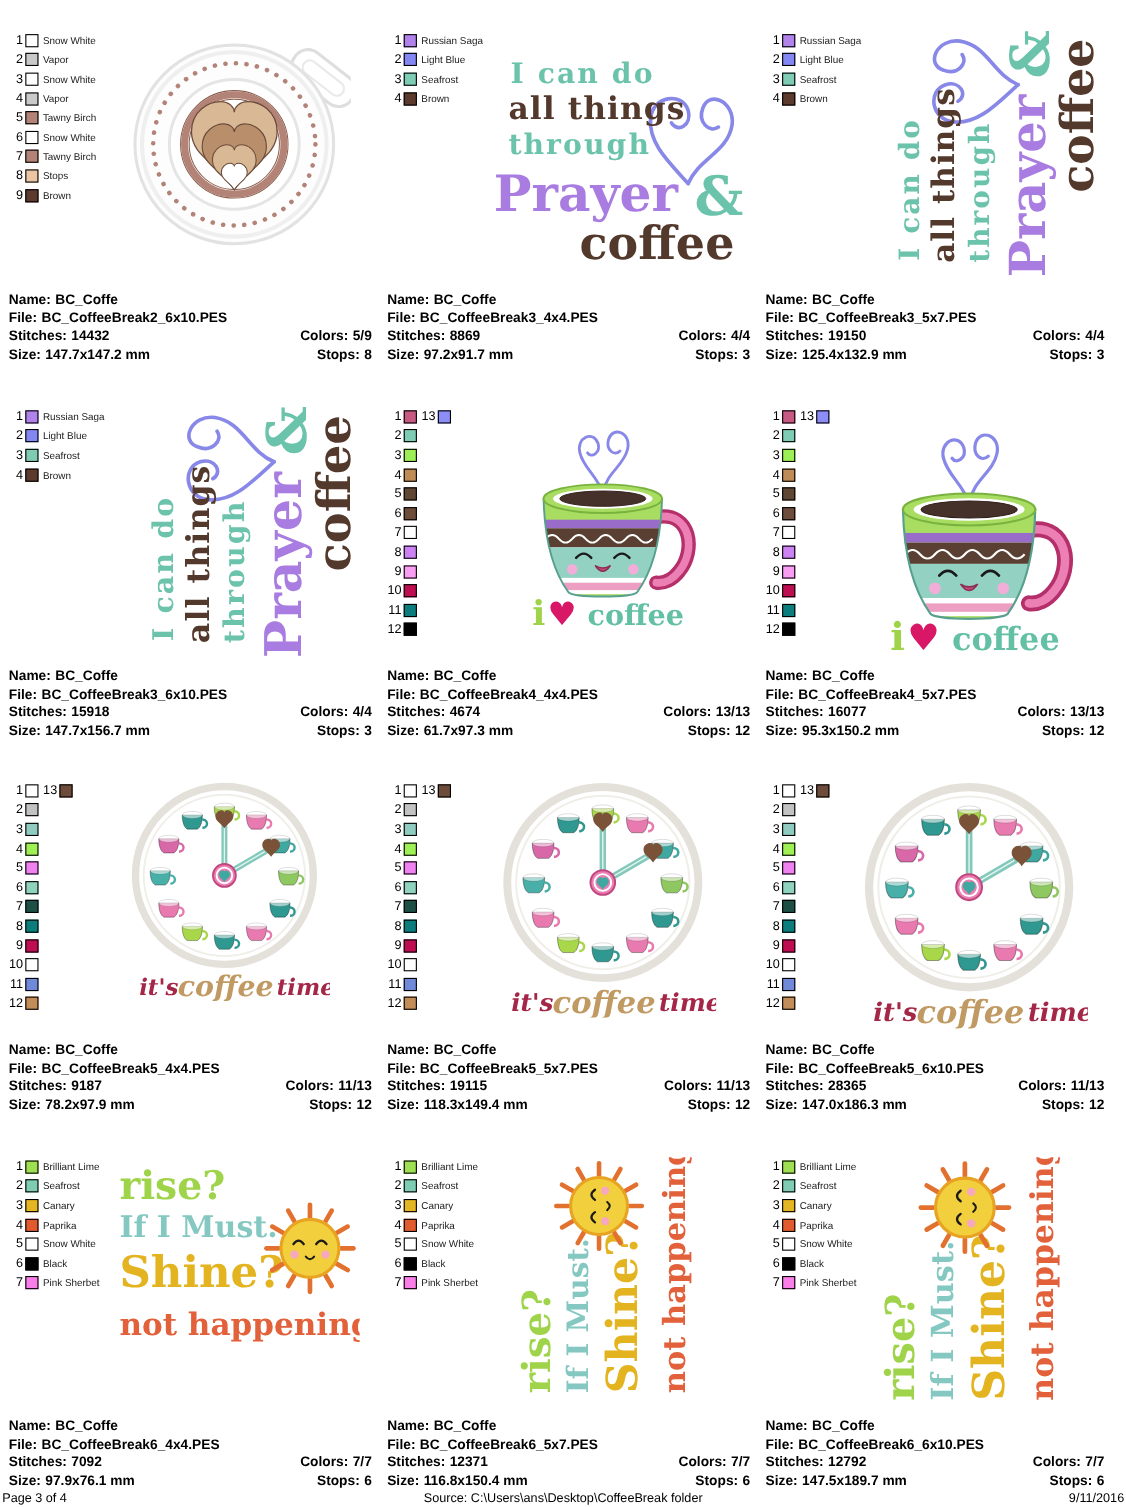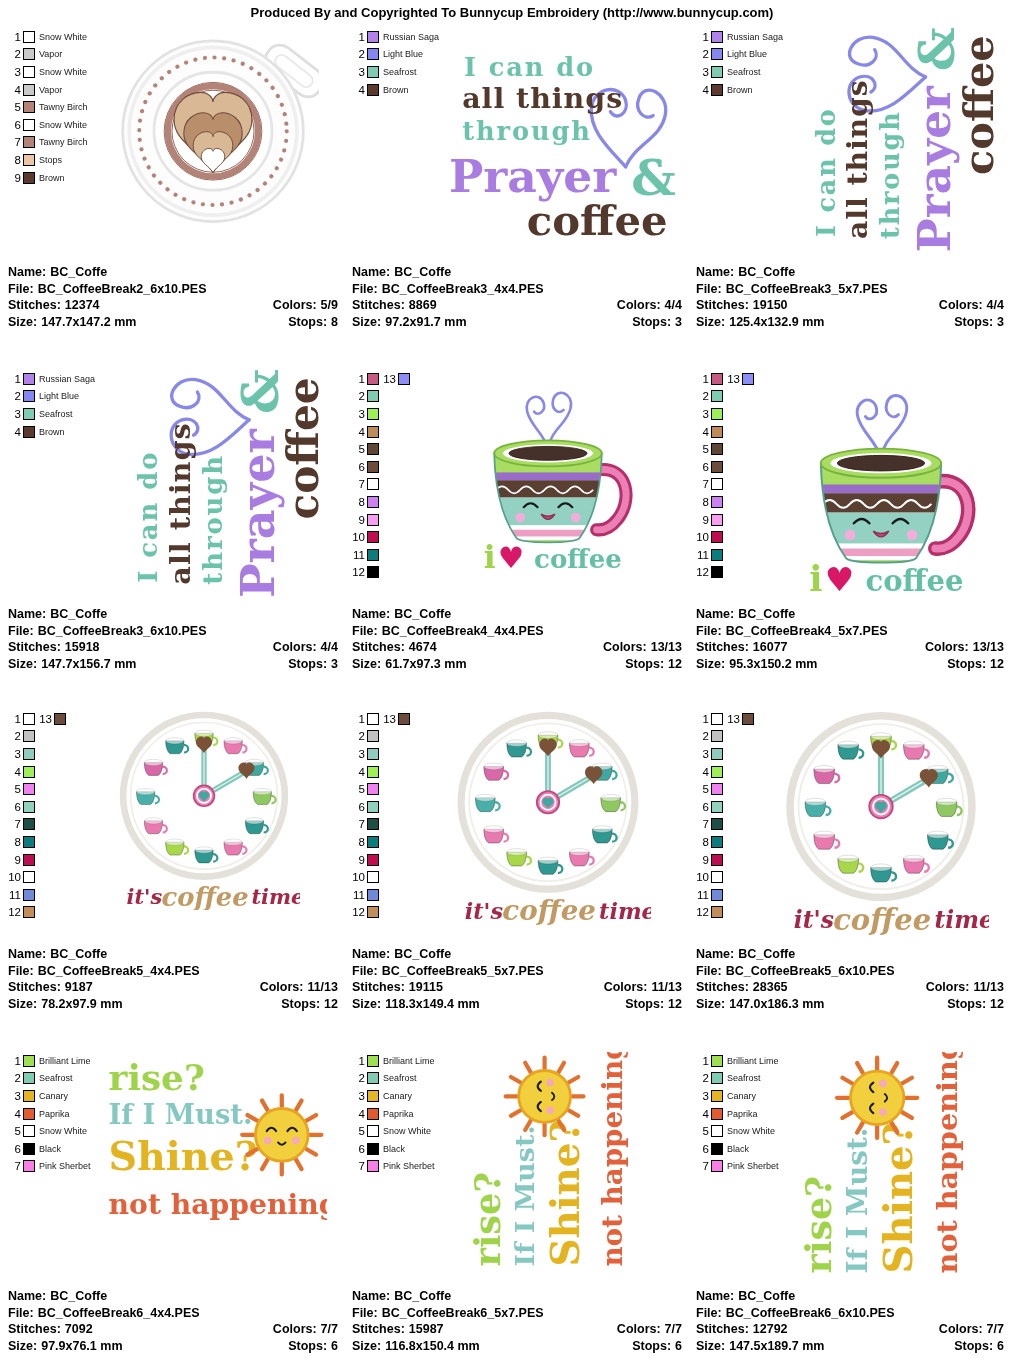--- a/index.html
+++ b/index.html
@@ -172,21 +172,20 @@
       <path d="M6,-4 Q11,-11 16,-4" stroke="#1a1a1a" stroke-width="2.2" fill="none" stroke-linecap="round"></path>
       <circle cx="-15" cy="6" r="4" fill="#f6a8c0"></circle>
           <circle cx="15" cy="6" r="4" fill="#f6a8c0"></circle>
       <path d="M-4,8 Q0,13 4,8" stroke="#1a1a1a" stroke-width="2" fill="none" stroke-linecap="round"></path>
     </g>
   </g>
 </defs>
 </svg>
 
 <div class="page">
-  <div class="header">Produced By and Copyrighted To Bunnycup Embroidery (http://www.bunnycup.com)</div>
 
   <div class="grid">
 
     <div class="cell">
       <div class="cell-content">
         <div class="palette">
             <div class="swatch-row">
     <span class="sw-num">1</span>
     <span class="sw-box" style="background: rgb(255, 255, 255);"></span>
     <span class="sw-label">Snow White</span>
@@ -235,21 +234,21 @@
         <div class="design-area">
             <svg width="212" height="212" viewBox="0 0 230 230">
               <use href="#d-latte"></use>
             </svg>
           </div>
       </div>
       <div class="meta">
         <div><span>Name:</span><span class="val">BC_Coffe</span></div>
         <div><span>File:</span><span class="val">BC_CoffeeBreak2_6x10.PES</span></div>
         <div class="meta-row">
-            <span><span>Stitches:</span><span class="val">12374</span></span>
+            <span><span>Stitches:</span><span class="val">14432</span></span>
             <span><span>Colors:</span><span class="val">5/9</span></span>
           </div>
         <div class="meta-row">
             <span><span>Size:</span><span class="val">147.7x147.2 mm</span></span>
             <span><span>Stops:</span><span class="val">8</span></span>
           </div>
       </div>
     </div>
 
     <div class="cell">
@@ -936,21 +935,21 @@
               <g transform="translate(0 240) rotate(-90)">
                 <use href="#d-rise"></use>
               </g>
             </svg>
           </div>
       </div>
       <div class="meta">
         <div><span>Name:</span><span class="val">BC_Coffe</span></div>
         <div><span>File:</span><span class="val">BC_CoffeeBreak6_5x7.PES</span></div>
         <div class="meta-row">
-            <span><span>Stitches:</span><span class="val">15987</span></span>
+            <span><span>Stitches:</span><span class="val">12371</span></span>
             <span><span>Colors:</span><span class="val">7/7</span></span>
           </div>
         <div class="meta-row">
             <span><span>Size:</span><span class="val">116.8x150.4 mm</span></span>
             <span><span>Stops:</span><span class="val">6</span></span>
           </div>
       </div>
     </div>
 
     <div class="cell">
@@ -1009,13 +1008,18 @@
           </div>
         <div class="meta-row">
             <span><span>Size:</span><span class="val">147.5x189.7 mm</span></span>
             <span><span>Stops:</span><span class="val">6</span></span>
           </div>
       </div>
     </div>
 
   </div>
 
+  <div class="footer">
+    <span>Page 3 of 4</span>
+    <span class="mid">Source: C:\Users\ans\Desktop\CoffeeBreak folder</span>
+    <span>9/11/2016</span>
+  </div>
 </div>
 
 </body></html>

